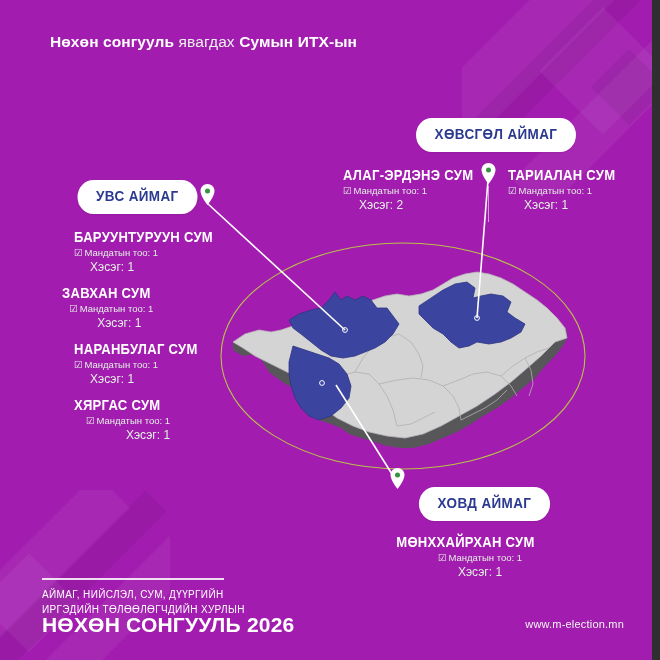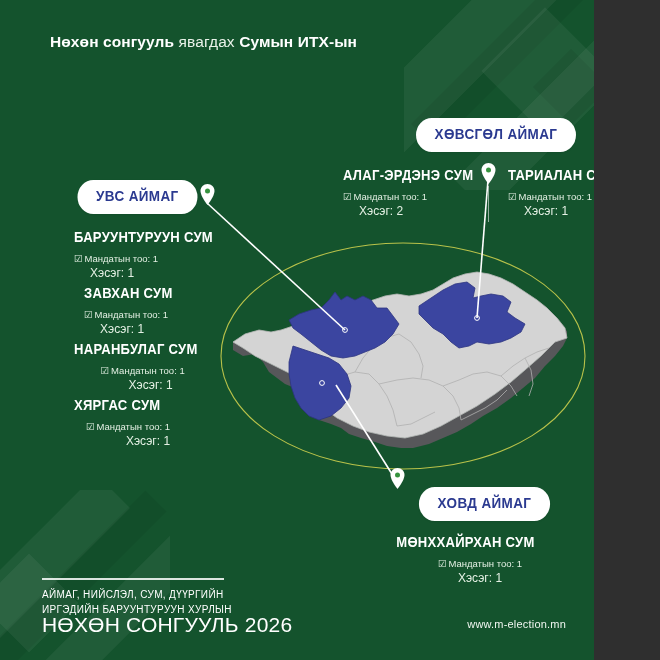--- a/index.html
+++ b/index.html
@@ -3,26 +3,25 @@
 <meta charset="utf-8">
 <title>Нөхөн сонгууль 2026</title>
 <style>
   html, body {
     margin: 0;
     padding: 0;
     background: #2f2f2f;
   }
   #canvas {
     position: relative;
-    width: 588px;
+    width: 652px;
     height: 660px;
     overflow: hidden;
-    background: #14532d;
+    background: #a21caf;
     font-family: "Liberation Sans", sans-serif;
-    padding-left: 6px;
     -webkit-font-smoothing: antialiased;
   }
 
   
   .deco {
     position: absolute;
     pointer-events: none;
     overflow: hidden;
   }
   .deco-tr { top: 0; right: 0; width: 190px; height: 190px; }
@@ -111,21 +110,21 @@
     line-height: 1;
     white-space: nowrap;
     transform: scaleX(.9);
     transform-origin: left center;
   }
   .sum.center .name { transform: scaleX(.9); transform-origin: center; }
   .sum .row {
     color: #e4f0e4;
     font-size: 9.5px;
     line-height: 1.45;
-    margin-top: 7px;
+    margin-top: 1px;
     white-space: nowrap;
   }
   .sum .row .cb { margin-right: 2px; font-size: 9.5px; }
   .sum .row2 {
     color: #e4f0e4;
     font-size: 12px;
     line-height: 1.35;
     white-space: nowrap;
     padding-left: 16px;
   }
@@ -155,21 +154,21 @@
     font-size: 10px;
     letter-spacing: .35px;
     line-height: 1.45;
     white-space: nowrap;
   }
   .footer-big {
     position: absolute;
     left: 42px;
     top: 614px;
     color: #ffffff;
-    font-weight: normal;
+    font-weight: bold;
     font-size: 21px;
     letter-spacing: .2px;
     line-height: 1;
     white-space: nowrap;
   }
   .site {
     position: absolute;
     right: 28px;
     top: 618px;
     color: #f0f6f0;
@@ -295,31 +294,31 @@
   <div class="sum" style="left:74px; top:230px;">
     <div class="name">БАРУУНТУРУУН СУМ</div>
     <div class="row">
       <span class="cb">☑</span><span>Мандатын тоо:</span> <span>1</span>
     </div>
     <div class="row2">
       <span>Хэсэг:</span> <span>1</span>
     </div>
   </div>
 
-  <div class="sum" style="left:84px; top:286px;">
+  <div class="sum" style="left:62px; top:286px;text-align:center;">
     <div class="name">ЗАВХАН СУМ</div>
     <div class="row">
       <span class="cb">☑</span><span>Мандатын тоо:</span> <span>1</span>
     </div>
     <div class="row2">
       <span>Хэсэг:</span> <span>1</span>
     </div>
   </div>
 
-  <div class="sum" style="left:74px; top:342px;text-align:center;">
+  <div class="sum" style="left:74px; top:342px;">
     <div class="name">НАРАНБУЛАГ СУМ</div>
     <div class="row">
       <span class="cb">☑</span><span>Мандатын тоо:</span> <span>1</span>
     </div>
     <div class="row2">
       <span>Хэсэг:</span> <span>1</span>
     </div>
   </div>
 
   <div class="sum" style="left:74px; top:398px;text-align:right;">
@@ -364,18 +363,18 @@
       <span class="cb">☑</span><span>Мандатын тоо:</span> <span>1</span>
     </div>
     <div class="row2">
       <span>Хэсэг:</span> <span>1</span>
     </div>
   </div>
 
   <div class="footer-rule"></div>
   <div class="footer-small">
     <div>АЙМАГ, НИЙСЛЭЛ, СУМ, ДҮҮРГИЙН</div>
-    <div>ИРГЭДИЙН БАРУУНТУРУУН ХУРЛЫН</div>
+    <div>ИРГЭДИЙН ТӨЛӨӨЛӨГЧДИЙН ХУРЛЫН</div>
   </div>
   <div class="footer-big">НӨХӨН СОНГУУЛЬ 2026</div>
   <div class="site">www.m-election.mn</div>
 
 </div>
 
 </body></html>

